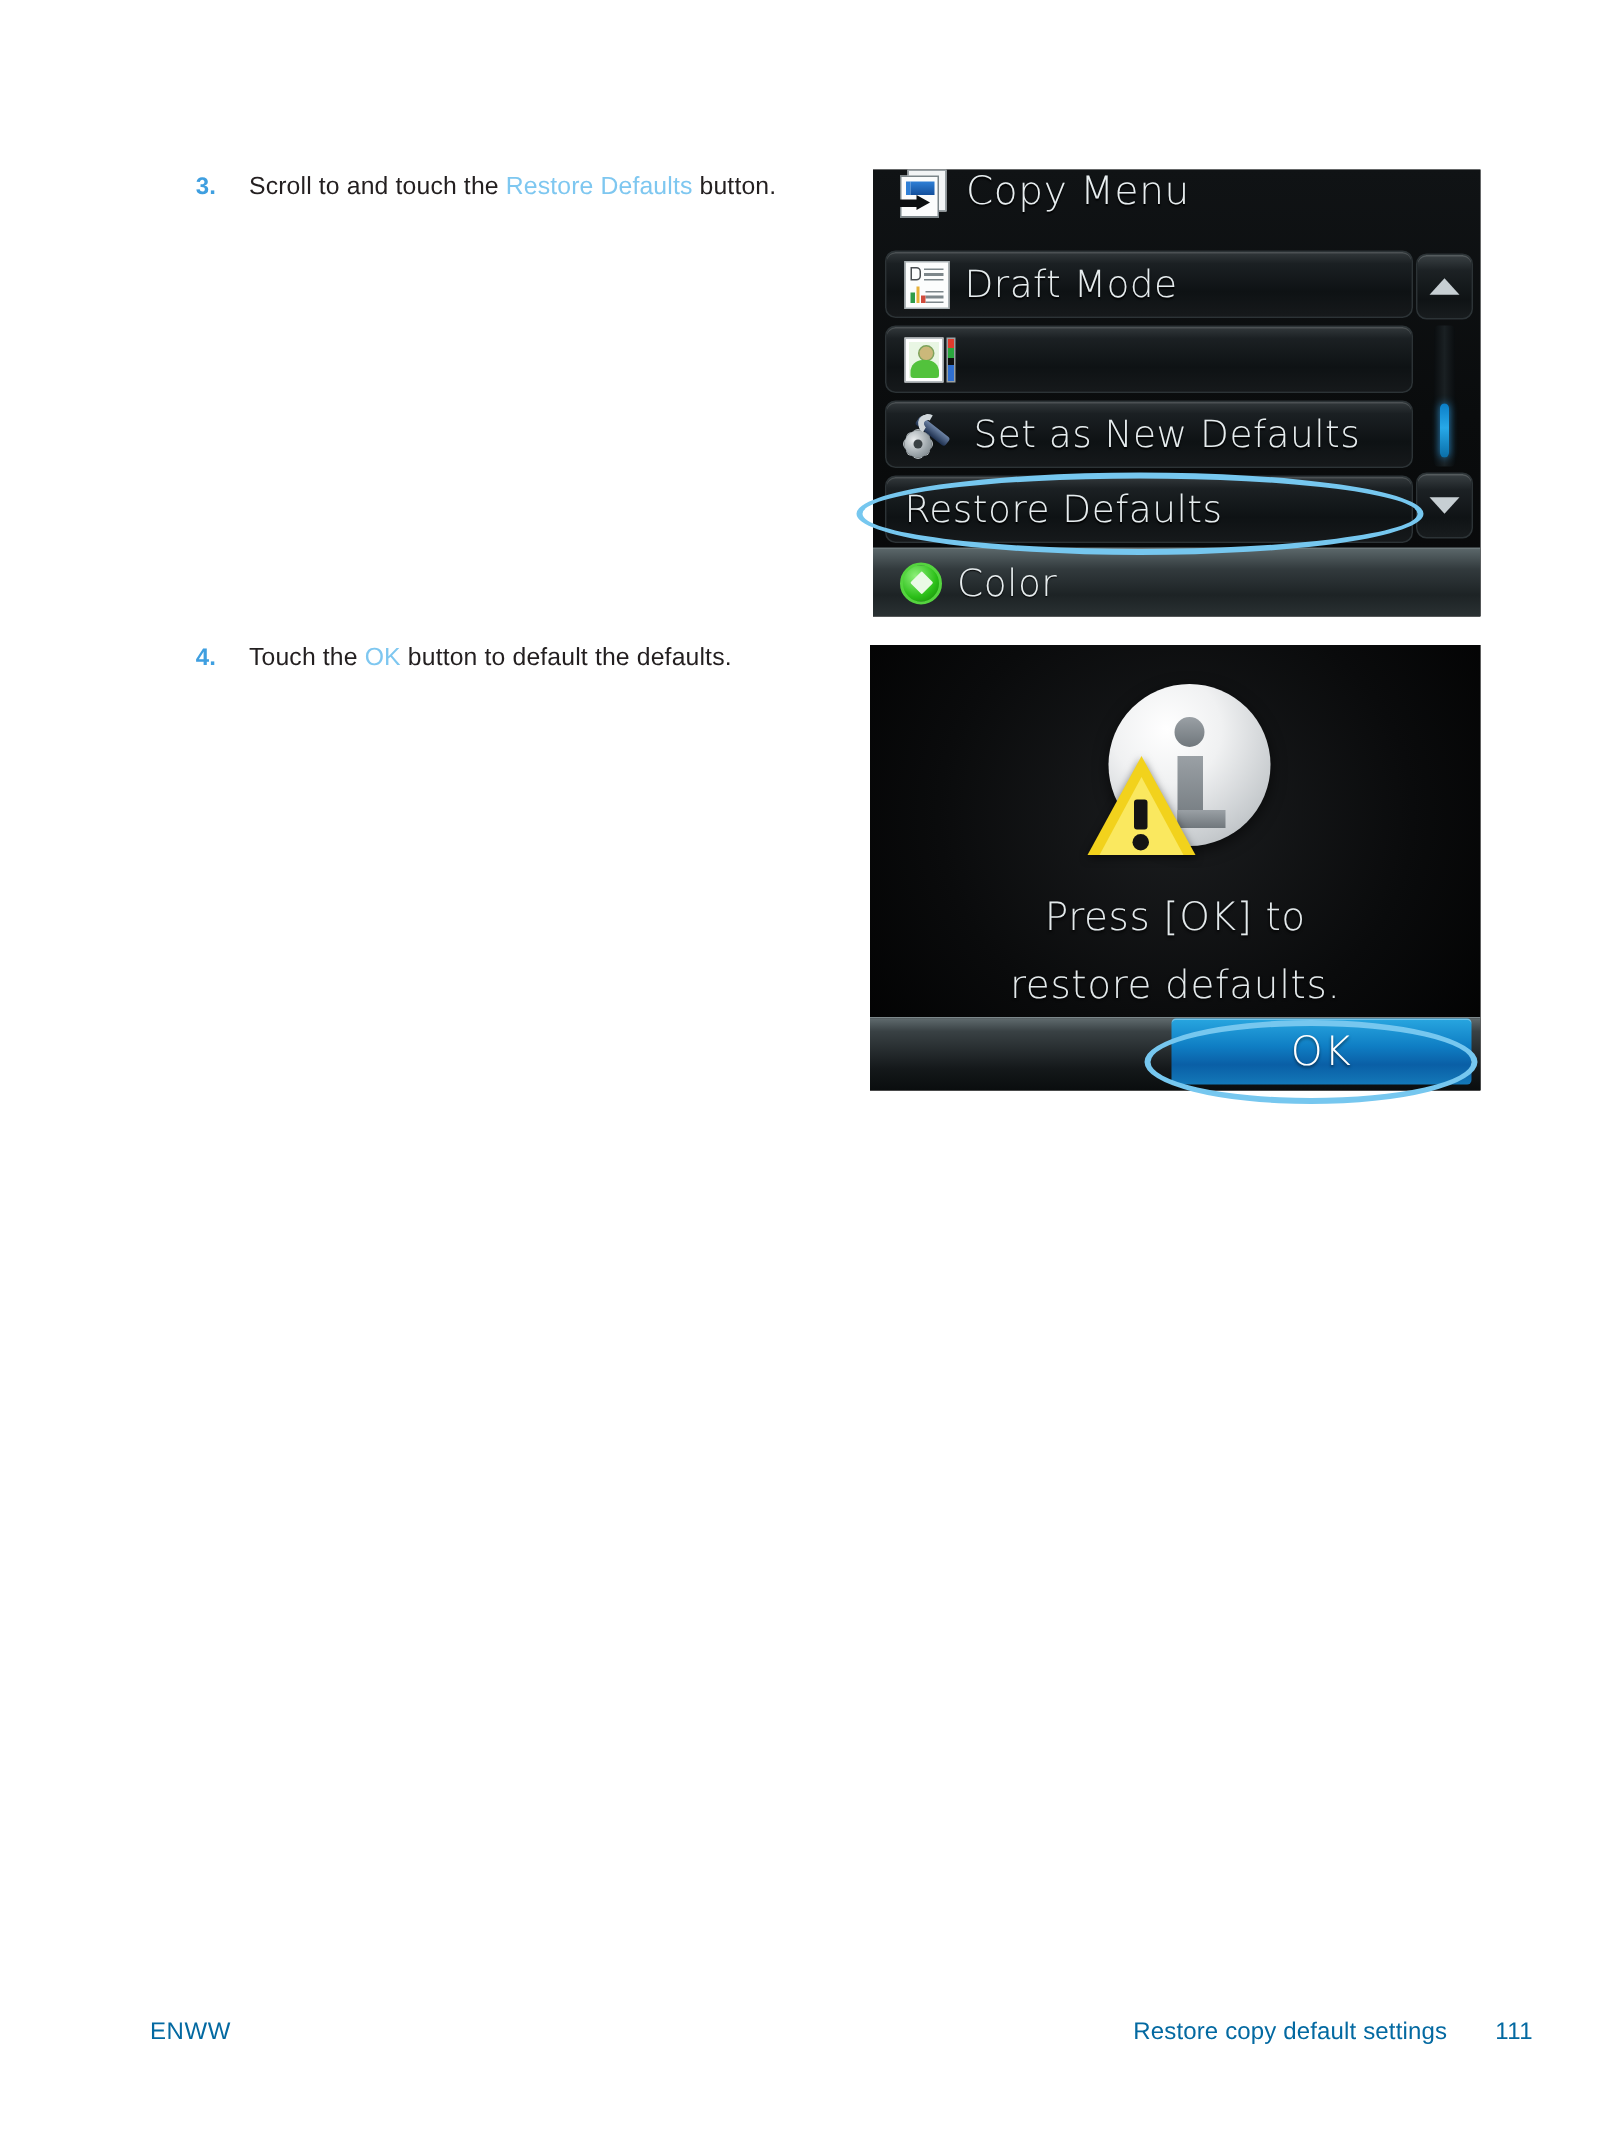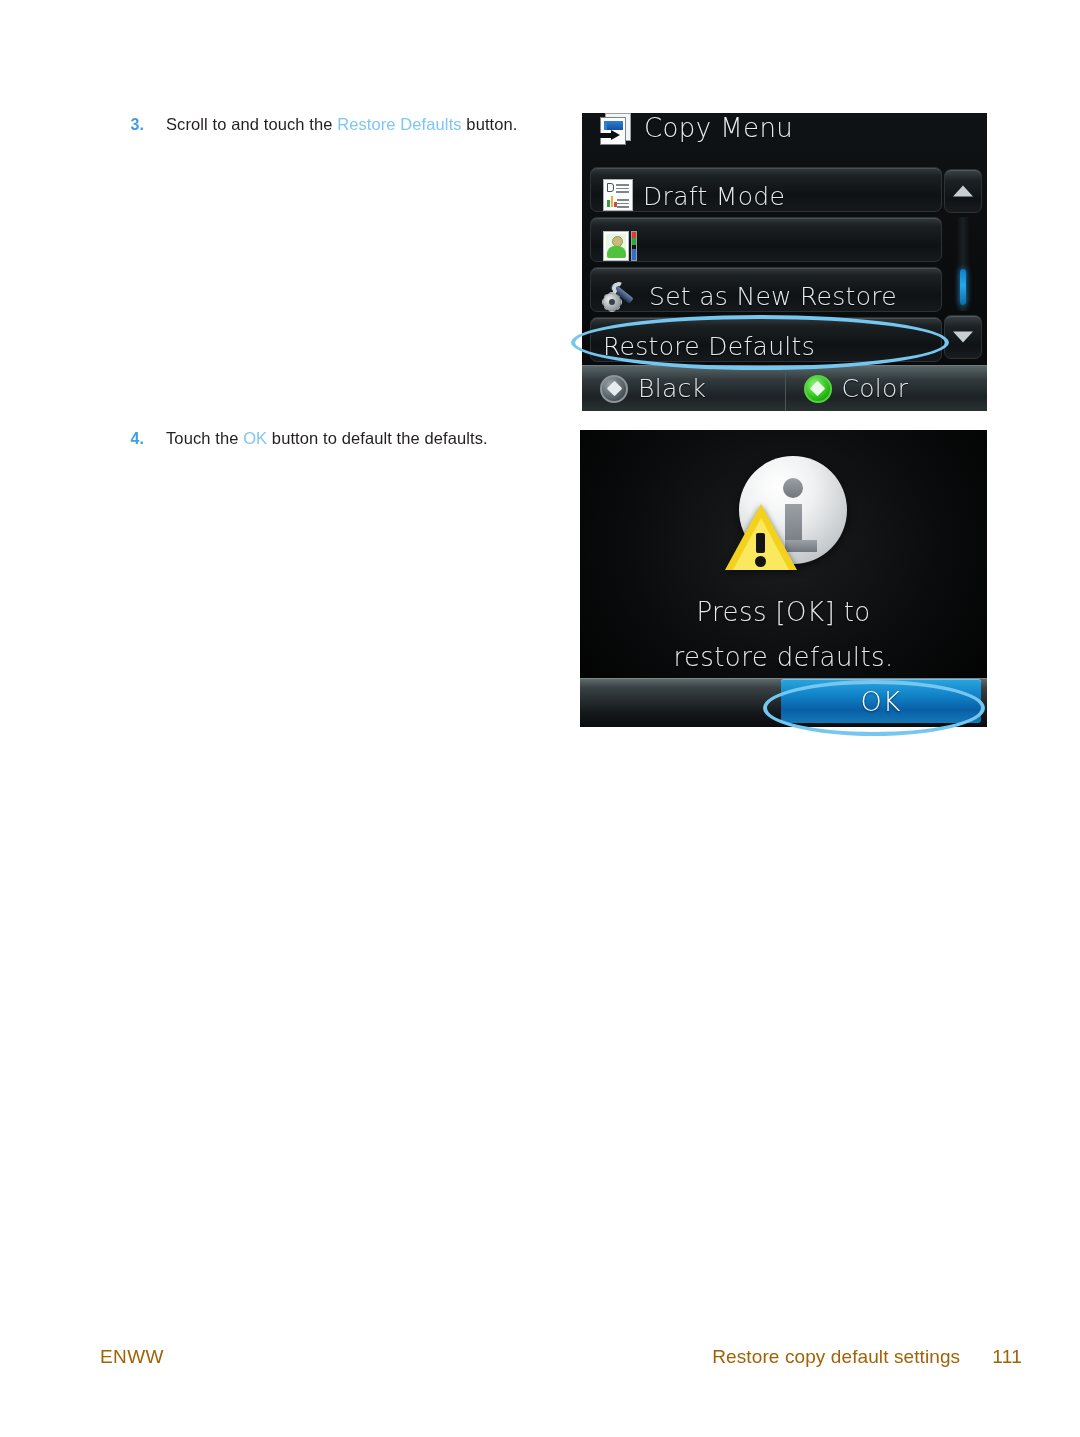--- a/index.html
+++ b/index.html
@@ -44,22 +44,22 @@
   #step3 { left: 106px; top: 115px; }
   #step4 { left: 106px; top: 429px; }
 
   
   .footer {
     position: absolute;
     left: 0;
     right: 0;
     top: 1346px;
     height: 24px;
-    font-size: 19px;
-    color: #a16207;
+    font-size: 16px;
+    color: #0369a1;
   }
   .footer-left {
     position: absolute;
     left: 100px;
     top: 0;
     letter-spacing: .4px;
   }
   .footer-right {
     position: absolute;
     right: 58px;
@@ -114,21 +114,21 @@
   .menu-row {
     position: absolute;
     left: 8px;
     width: 352px;
     height: 45px;
     border-radius: 7px;
     background: linear-gradient(180deg, #33393c 0%, #1b2023 18%, #0e1214 62%, #16191b 100%);
     border: 1px solid #2c3336;
     box-shadow: inset 0 1px 0 rgba(255,255,255,.13);
     display: flex;
-    align-items: flex-end;
+    align-items: center;
     padding-left: 12px;
     box-sizing: border-box;
   }
   .menu-row-label {
     font-size: 25px;
     color: #e6ecee;
     font-family: "DejaVu Sans", sans-serif;
     font-weight: 300;
     letter-spacing: .3px;
     margin-left: 10px;
@@ -502,47 +502,41 @@
         <span class="strip"></span>
       </span>
     </div>
 
     <div class="menu-row" id="row-setdef">
       <span class="ico ico-wrench">
         <span class="gear"></span>
         <span class="handle"></span>
         <span class="jaw"></span>
       </span>
-      <span class="menu-row-label">Set as New Restore</span>
+      <span class="menu-row-label">Set as New Defaults</span>
     </div>
 
     <div class="menu-row" id="row-restore">
       <span class="menu-row-label">Restore Defaults</span>
     </div>
 
     <div class="scrollbar">
       <div class="sb-btn sb-up">
         <span class="tri"></span>
       </div>
       <div class="sb-track">
         <div class="sb-thumb"></div>
       </div>
       <div class="sb-btn sb-down">
         <span class="tri"></span>
       </div>
     </div>
 
     <div class="startbar">
       <div class="start-half">
-        <span class="start-ico black">
-            <span class="dia"></span>
-          </span>
-        <span class="start-label">Black</span>
-      </div>
-      <div class="start-half">
         <span class="start-ico color">
             <span class="dia"></span>
           </span>
         <span class="start-label">Color</span>
       </div>
     </div>
 
   </div>
 </div>
 

